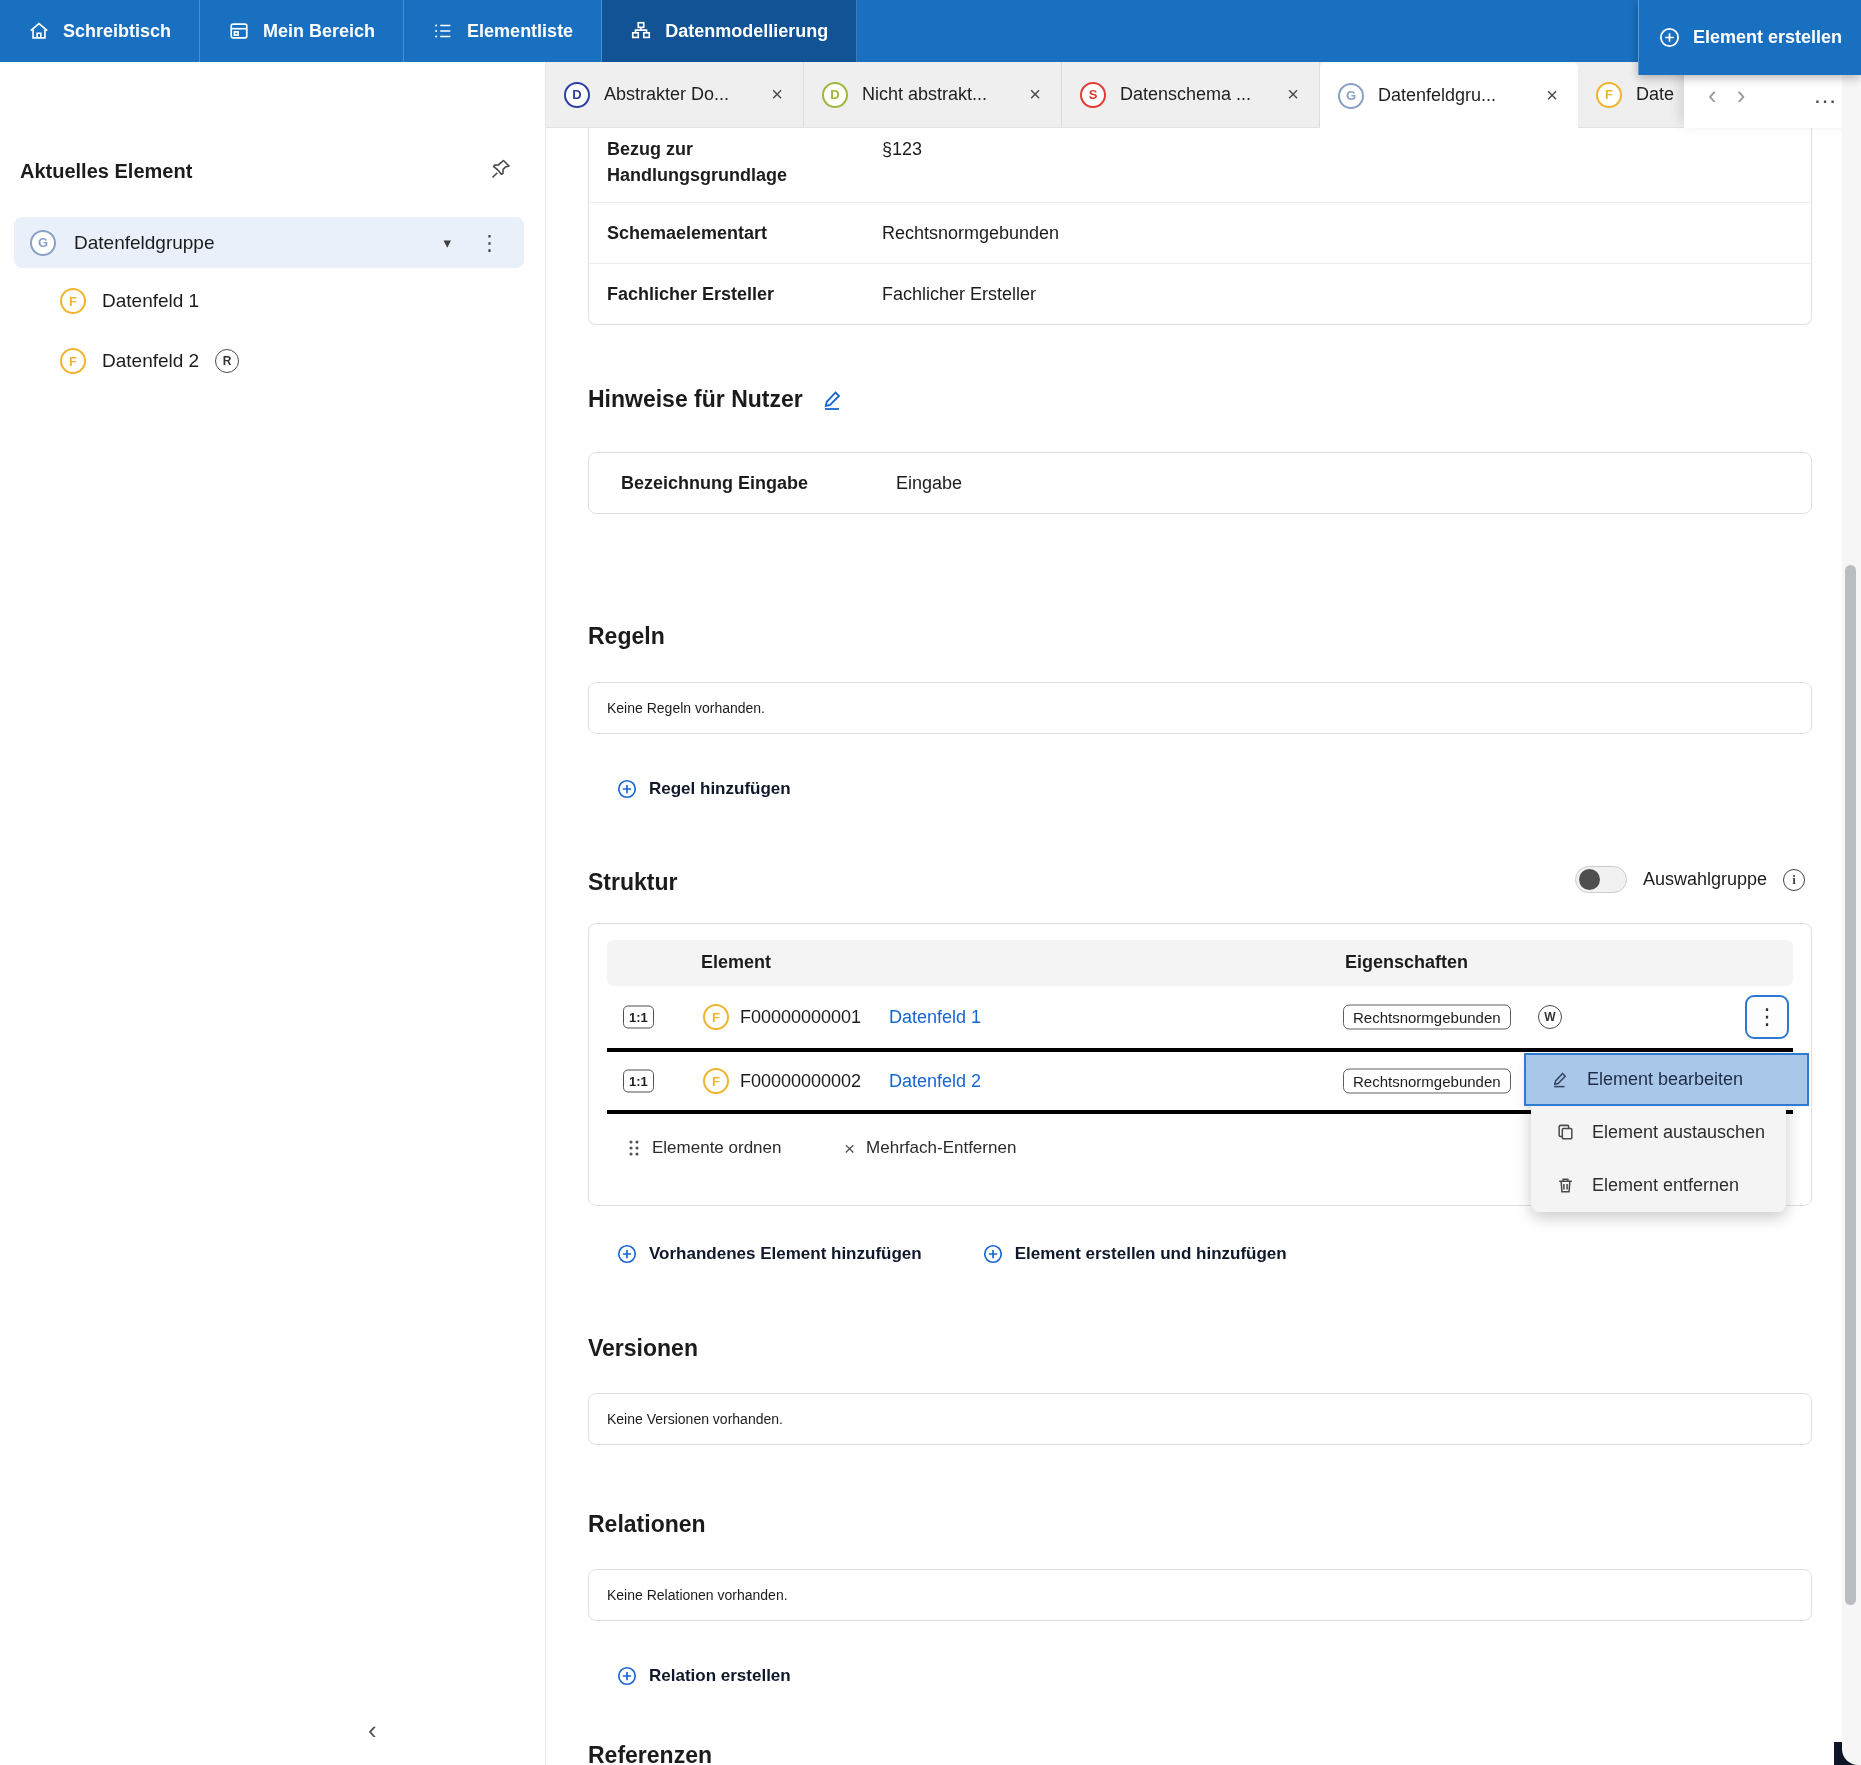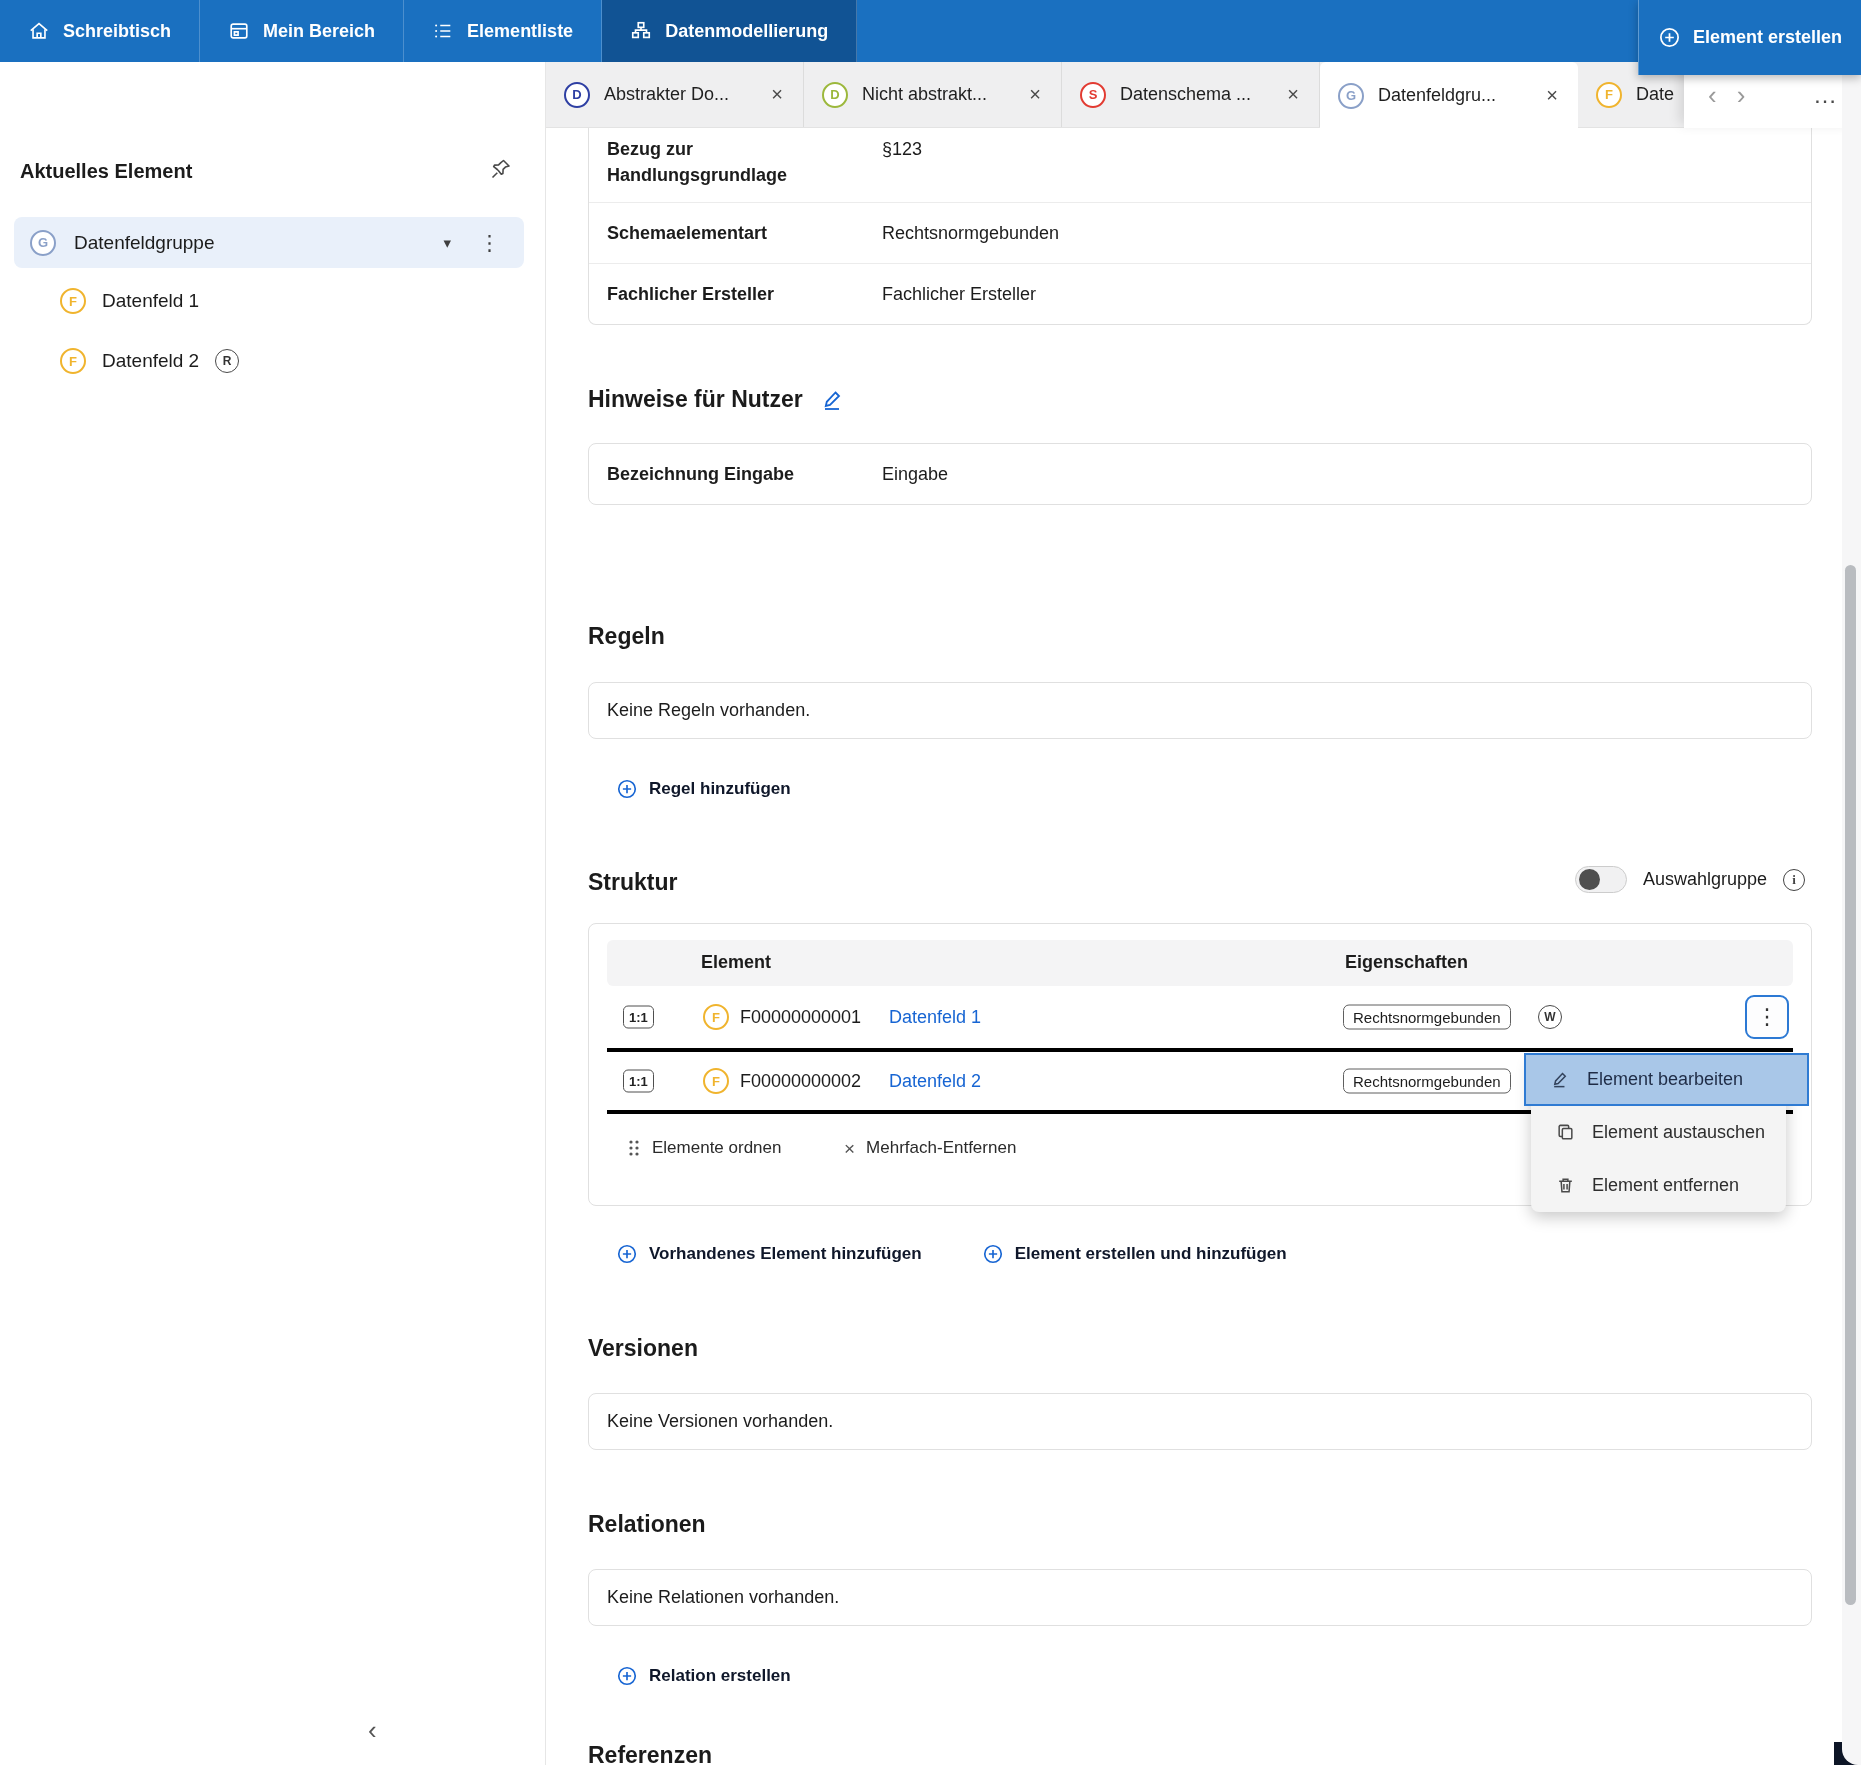--- a/index.html
+++ b/index.html
@@ -84,21 +84,21 @@
   .main { position:absolute; left:546px; top:128px; width:1299px; height:1700px; background:#fff; }
   .h2 { position:absolute; left:42px; font-size:23px; font-weight:700; color:#1b1b1b; display:flex; align-items:center; gap:18px; }
   .card { position:absolute; left:42px; width:1224px; background:#fff; border:1px solid #e0e0e0; border-radius:8px; }
   .card.cut-top { border-top:none; border-radius:0 0 8px 8px; }
   .kv-row { display:flex; padding:17px 18px; align-items:flex-start; }
   .kv-row + .kv-row { border-top:1px solid #ececec; }
   .kv-row.tight { padding-top:8px; padding-bottom:14px; }
   .kv-label { width:275px; flex:none; font-weight:700; font-size:18px; line-height:1.45; }
   .kv-label .narrow { display:inline-block; max-width:212px; }
   .kv-value { font-size:18px; line-height:1.45; }
-  .empty-text { padding:17px 18px; font-size:18px; }
+  .empty-text { padding:17px 18px; font-size:14px; }
   .add-link { position:absolute; display:flex; align-items:center; gap:11px; color:#0f172a; font-size:17px; font-weight:700; cursor:pointer; }
   .links-row { position:absolute; left:70px; display:flex; gap:60px; }
   .links-row .add-link { position:static; }
   
   .str-controls { position:absolute; top:738px; right:40px; display:flex; align-items:center; gap:16px; }
   .toggle { width:52px; height:27px; border-radius:15px; background:#f1f1f2; border:1px solid #cccccc; position:relative; cursor:pointer; flex:none; }
   .toggle .knob { position:absolute; left:3px; top:2px; width:21px; height:21px; border-radius:50%; background:#4f4f4f; }
   .toggle-label { font-size:18px; color:#1c1c1c; }
   .info-icon { width:22px; height:22px; border:1.5px solid #444; border-radius:50%; display:flex; align-items:center; justify-content:center; font-size:13px; font-weight:700; font-family:"Liberation Serif", serif; color:#444; cursor:pointer; }
   
@@ -280,21 +280,21 @@
 
     <h2 class="h2" style="top:258px;">
       <span>Hinweise für Nutzer</span>
       <span style="cursor:pointer;">
         <svg width="24" height="24" viewBox="0 0 24 24" fill="none" stroke="#1765d3" stroke-width="1.8">
             <path d="M14.5 4.5l3.5 3.5L9 17l-4.2 1 1-4.2z"></path>
             <path d="M4 21h14"></path>
           </svg>
       </span>
     </h2>
-    <section class="card" style="top:315px;">
+    <section class="card" style="top:324px;padding-left:14px;">
       <div class="kv-row">
         <span class="kv-label">Bezeichnung Eingabe</span>
         <span class="kv-value">Eingabe</span>
       </div>
     </section>
 
     <h2 class="h2" style="top:495px;">
       <span>Regeln</span>
     </h2>
     <section class="card" style="top:554px;">

